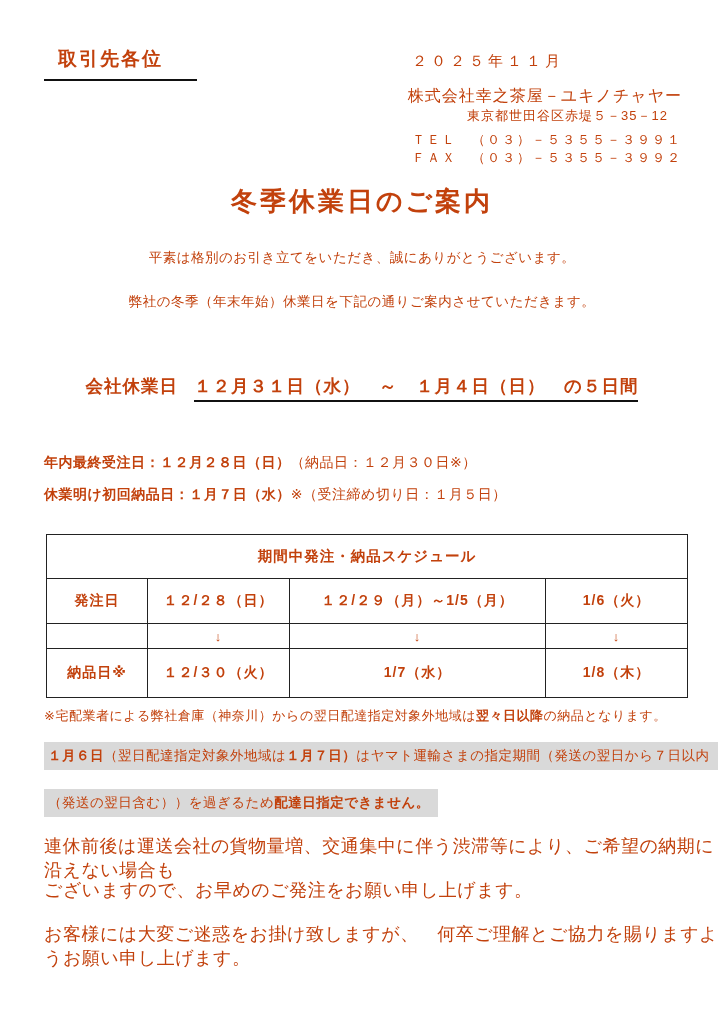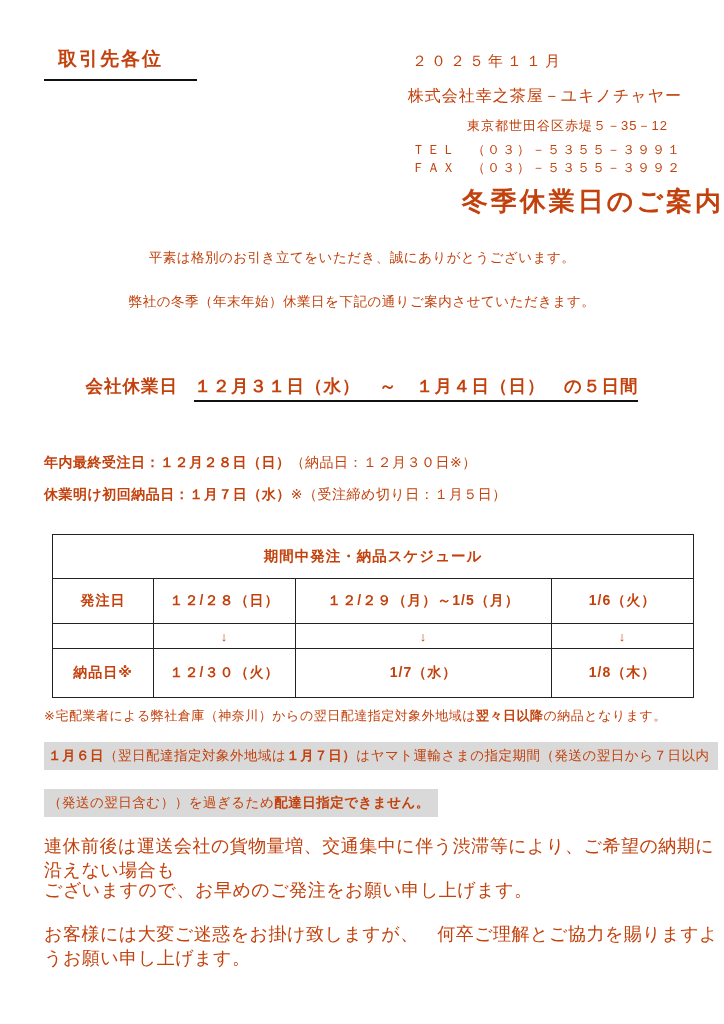--- a/index.html
+++ b/index.html
@@ -21,42 +21,42 @@
   }
   .issue-date{
     right:160px;top:52px;
     font-size:15px;letter-spacing:4px;
   }
   .header-right{
     right:42px;top:86px;
     text-align:right;
   }
   .company{font-size:16px;letter-spacing:1px;}
-  .address{font-size:13px;margin-top:10px;margin-right:14px;letter-spacing:1px;}
+  .address{font-size:13px;margin-right:14px;letter-spacing:1px;}
   .telfax{font-size:13px;margin-top:6px;letter-spacing:2px;line-height:18px;text-align:left;display:inline-block;}
   .doc-title{
     left:0;top:184px;width:724px;
-    text-align:right;
+    text-align:center;
     font-size:26px;font-weight:bold;letter-spacing:3px;
   }
   .para-center{left:0;width:724px;text-align:center;font-size:13.5px;letter-spacing:0.5px;}
   .greeting{top:249px;}
   .intro{top:293px;}
   .closure-line{
     left:0;top:374px;width:724px;
     text-align:center;font-size:17.5px;font-weight:bold;letter-spacing:1px;
   }
   .closure-label{margin-right:16px;}
   .closure-period{border-bottom:2px solid #111;padding-bottom:4px;}
   .deadline{left:44px;font-size:14px;letter-spacing:0.5px;}
   .deadline b{font-weight:bold;}
   .d1{top:454px;}
   .d2{top:486px;}
   table.schedule{
-    position:absolute;left:52px;top:534px;
+    position:absolute;left:46px;top:534px;
     width:641px;border-collapse:collapse;table-layout:fixed;
     font-size:14px;
     padding-left:40px;
   }
   table.schedule td{
     border:1.5px solid #222;
     text-align:center;vertical-align:middle;
     font-weight:bold;letter-spacing:1px;
     padding:0;
   }

